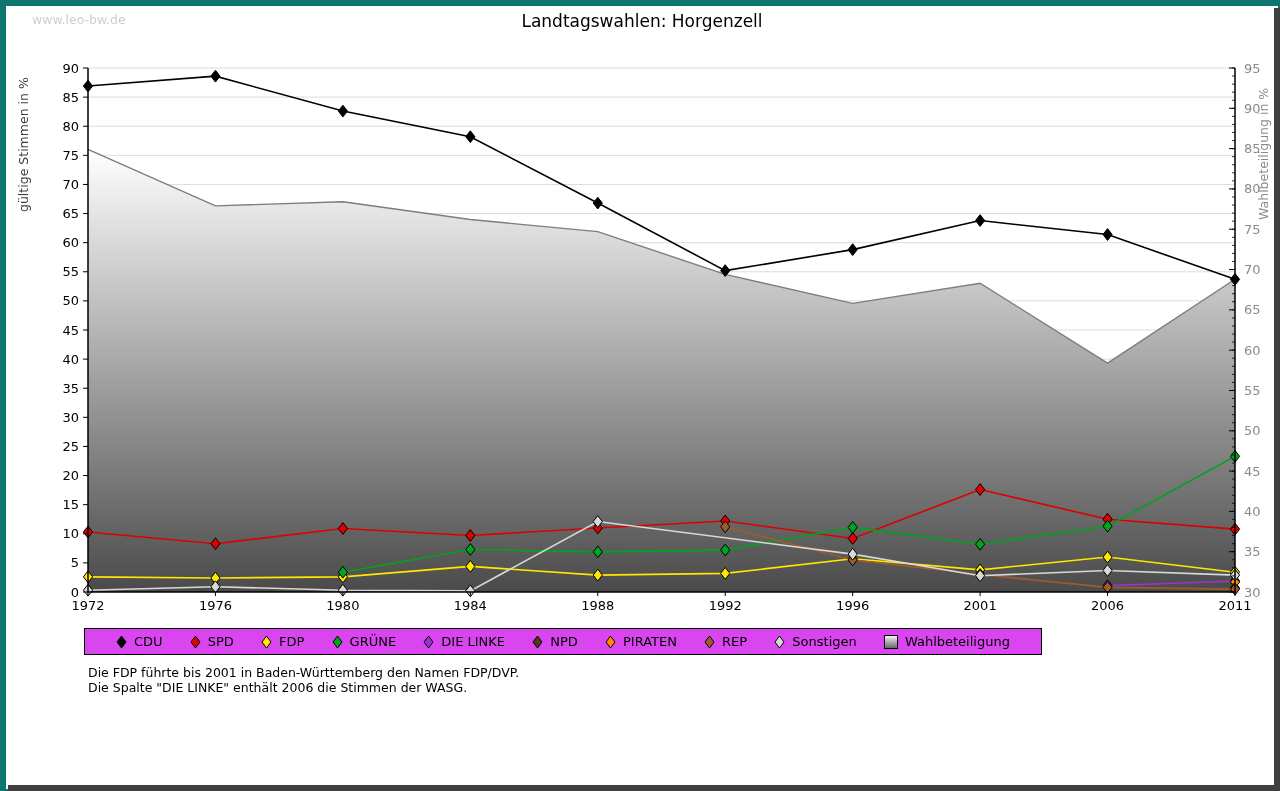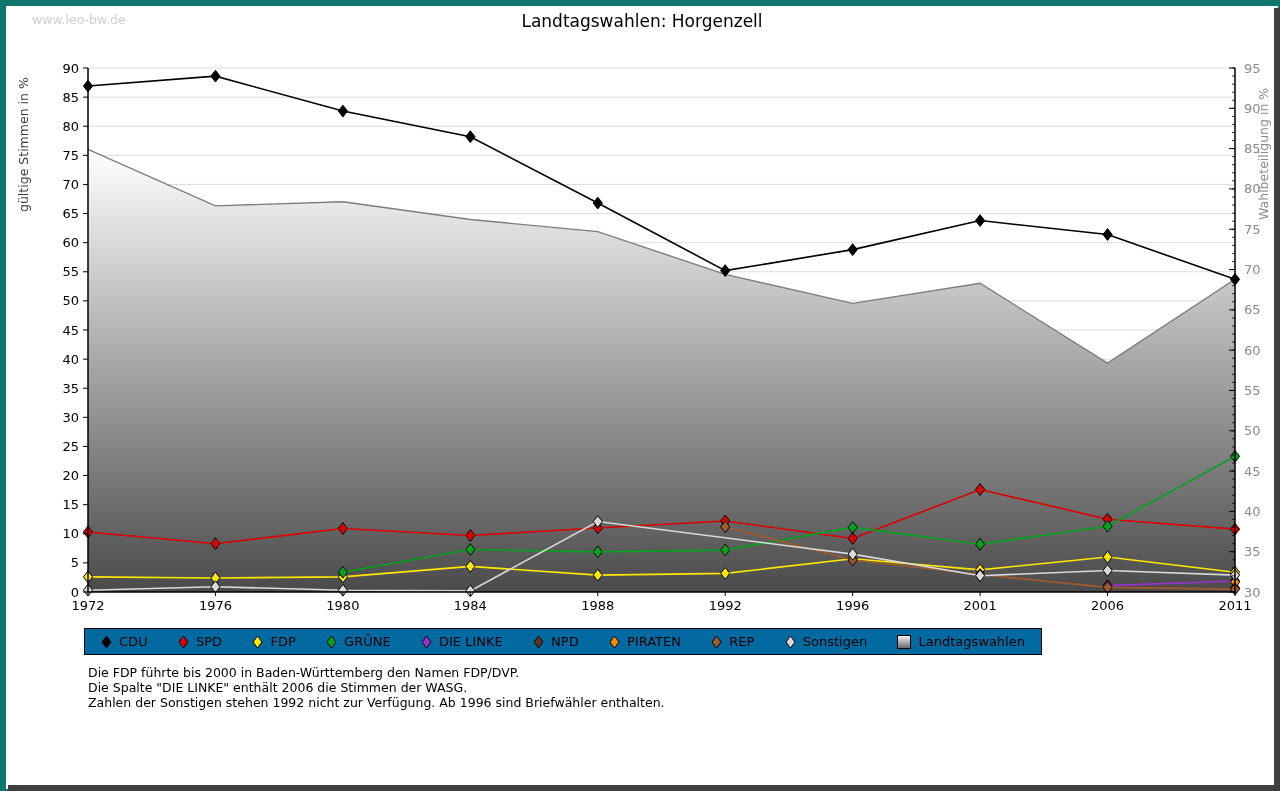--- a/index.html
+++ b/index.html
@@ -19,22 +19,22 @@
   .y-label-left{
     position:absolute;left:10px;top:206px;transform:rotate(-90deg);transform-origin:0 0;
     font-size:12.5px;color:#3c3c3c;white-space:nowrap;
   }
   .y-label-right{
     position:absolute;left:1250px;top:214px;transform:rotate(-90deg);transform-origin:0 0;
     font-size:12.5px;color:#8a8a8a;white-space:nowrap;
   }
   .legend{
     position:absolute;left:78px;top:622px;width:958px;height:27px;
-    border:1px solid #000;box-sizing:border-box;background:#0369a1;
-    display:flex;align-items:center;justify-content:space-between;padding:0 16px;
+    border:1px solid #000;box-sizing:border-box;background:#d946ef;
+    display:flex;align-items:center;justify-content:space-between;padding:0 31px;
   }
   .legend-item{display:flex;align-items:center;gap:7px;font-size:13px;white-space:nowrap;}
   .legend-item svg{display:block;}
   .swatch-square{width:12px;height:12px;border:1px solid #000;
     background:linear-gradient(180deg,#f2f2f2 0%,#6a6a6a 100%);display:inline-block;}
   .footnotes{position:absolute;left:82px;top:659px;font-size:12.5px;line-height:15.2px;color:#000;}
   .footnotes div{white-space:nowrap;}
   .datasource{margin-top:8px;}
 </style>
 </head>
@@ -344,24 +344,23 @@
         <span>REP</span>
       </div>
       <div class="legend-item">
         <svg width="11" height="14">
           <path d="M 5.5 1 L 10 7 L 5.5 13 L 1 7 Z" fill="#d8d8d8" stroke="#000" stroke-width="1"></path>
         </svg>
         <span>Sonstigen</span>
       </div>
       <div class="legend-item">
         <span class="swatch-square"></span>
-        <span>Landtagswahlen</span>
+        <span>Wahlbeteiligung</span>
       </div>
     </div>
 
   <div class="footnotes" id="footnotes">
-    <div>Die FDP führte bis 2000 in Baden-Württemberg den Namen FDP/DVP.</div>
+    <div>Die FDP führte bis 2001 in Baden-Württemberg den Namen FDP/DVP.</div>
       <div>Die Spalte "DIE LINKE" enthält 2006 die Stimmen der WASG.</div>
-      <div>Zahlen der Sonstigen stehen 1992 nicht zur Verfügung. Ab 1996 sind Briefwähler enthalten.</div>
   </div>
 </div>
 <div class="shadow-right"></div>
 <div class="shadow-bottom"></div>
 
 </body></html>

